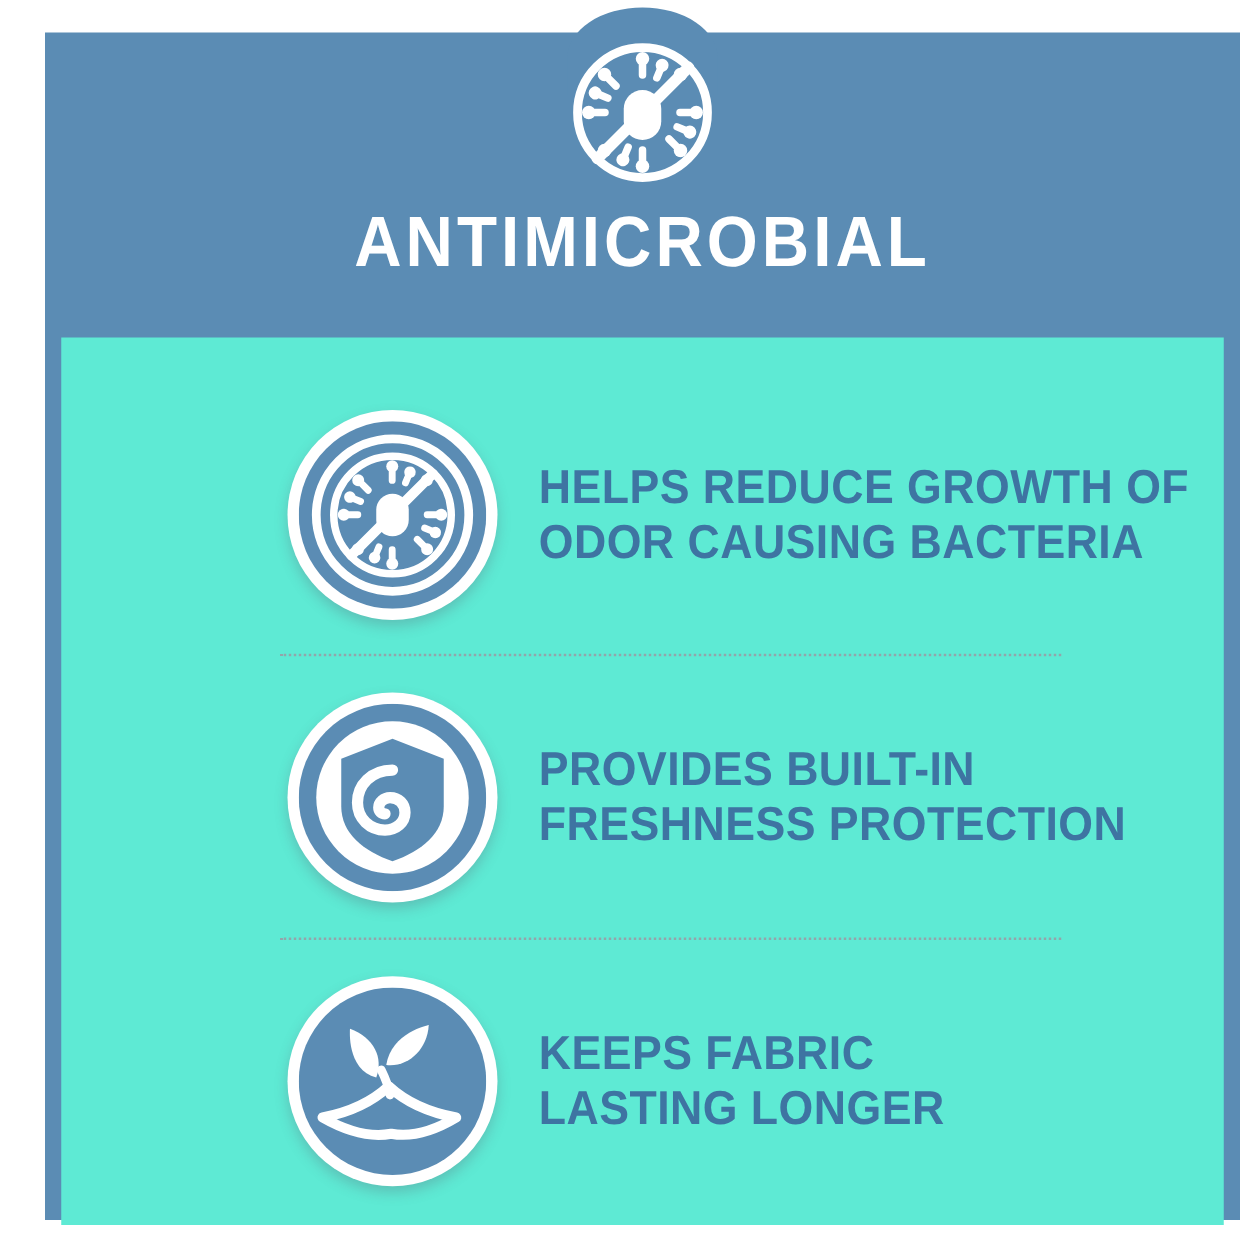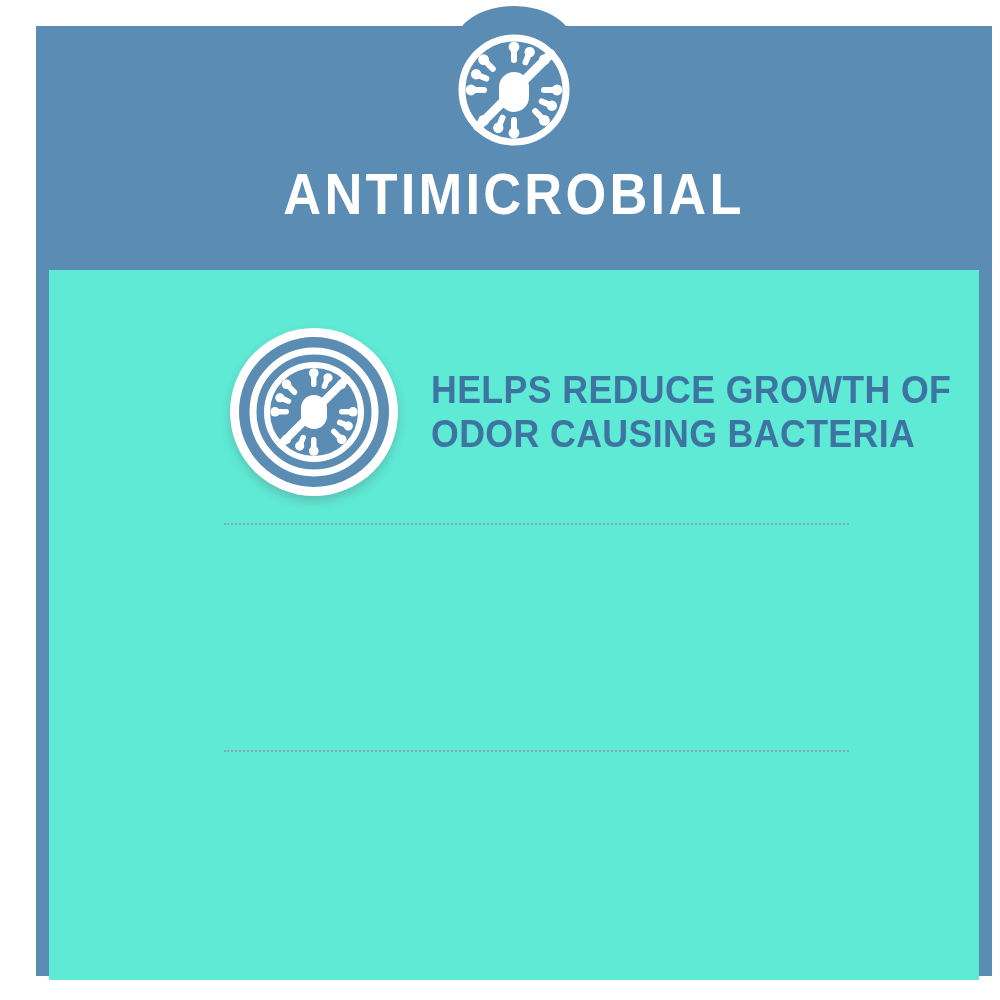--- a/index.html
+++ b/index.html
@@ -271,21 +271,62 @@
                 </g>
               </svg>
             </div>
           </div>
           <div class="feature-text">
             <span class="line">HELPS REDUCE GROWTH OF</span>
             <span class="line">ODOR CAUSING BACTERIA</span>
           </div>
         </div>
 
-
+        <div class="feature-row row-1">
+          <div class="icon-wrap">
+            <div class="badge">
+              <svg viewBox="0 0 150 150" width="150" height="150" aria-hidden="true">
+                <circle cx="75" cy="75" r="75" fill="#5b8cb4"></circle>
+                <circle cx="75" cy="75" r="61" fill="#ffffff"></circle>
+                <path d="M75 28 L116 44 L116 82 C116 104 98 118 75 126 C52 118 34 104 34 82 L34 44 Z" fill="#5b8cb4"></path>
+                <path d="M75 53 C58 53 47 65 47 79 C47 92 57 101 69 101 C78 101 85 95 85 87
+                         C85 80 80 75 73 75 C68 75 64 79 64 83 C64 86 66 88 69 88" fill="none" stroke="#ffffff" stroke-width="9" stroke-linecap="round"></path>
+              </svg>
+            </div>
+          </div>
+          <div class="feature-text">
+            <span class="line">PROVIDES BUILT-IN</span>
+            <span class="line">FRESHNESS PROTECTION</span>
+          </div>
+        </div>
+
+        <div class="feature-row row-2">
+          <div class="icon-wrap">
+            <div class="badge">
+              <svg viewBox="0 0 150 150" width="150" height="150" aria-hidden="true">
+                <circle cx="75" cy="75" r="75" fill="#5b8cb4"></circle>
+                <g fill="#ffffff">
+
+                  <path d="M41 33 C41 33 38 66 62 72 C68 56 60 40 41 33 Z"></path>
+
+                  <path d="M104 30 C104 30 74 36 70 62 C88 64 103 49 104 30 Z"></path>
+                </g>
+
+                <path d="M66 66 C70 74 72 80 73 86" fill="none" stroke="#ffffff" stroke-width="7" stroke-linecap="round"></path>
+
+                <path d="M19 104 C40 100 58 92 72 79 C86 92 104 100 126 104
+                         C106 116 90 120 74 117 C58 120 40 116 19 104 Z" fill="none" stroke="#ffffff" stroke-width="8" stroke-linejoin="round"></path>
+              </svg>
+            </div>
+          </div>
+          <div class="feature-text">
+            <span class="line">KEEPS FABRIC</span>
+            <span class="line">LASTING LONGER</span>
+          </div>
+        </div>
 
         <div class="divider div-0"></div>
         <div class="divider div-1"></div>
 
       </div>
     </div>
 
   </div>
 </div>
 

